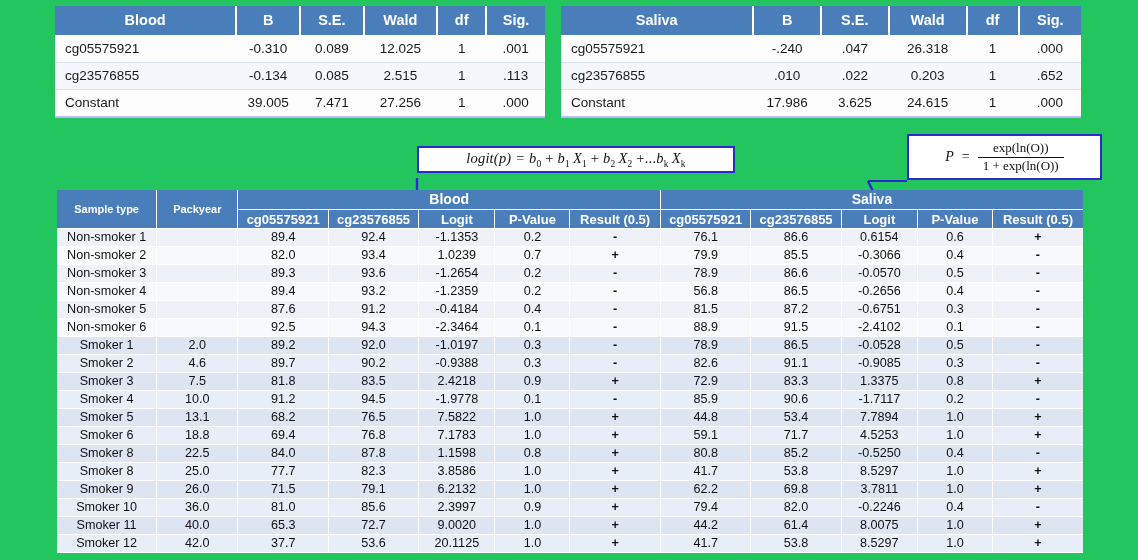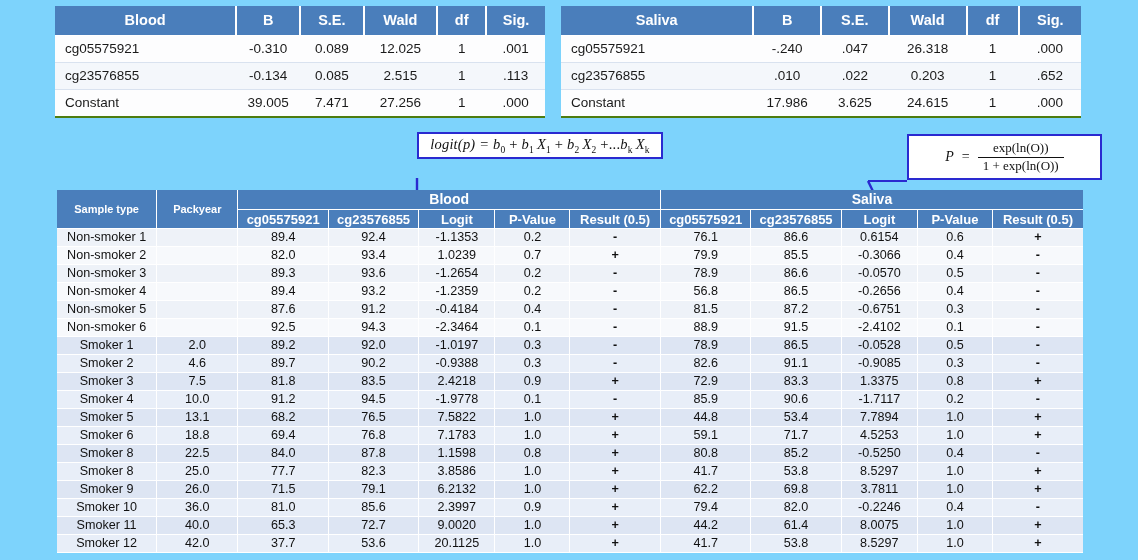--- a/index.html
+++ b/index.html
@@ -7,21 +7,21 @@
     margin: 0; padding: 0;
     width: 1138px; height: 560px;
     background: #ffffff;
     font-family: "Liberation Sans", sans-serif;
     overflow: hidden;
   }
   #page {
     position: relative;
     width: 1138px;
     height: 560px;
-    background: #7dd3fc;
+    background: #22c55e;
   }
 
   
   .top-tables {
     position: absolute;
     left: 55px;
     top: 6px;
     width: 1030px;
     display: flex;
     gap: 16px;
@@ -49,21 +49,21 @@
     font-size: 13.5px;
     color: #1a1a1a;
     padding: 5px 6px 6px 6px;
     text-align: center;
     border-bottom: 1px solid #d9e2ef;
     background: #fdfdfe;
     white-space: nowrap;
   }
   table.sum td.lbl { text-align: left; padding-left: 10px; }
   table.sum tbody tr:nth-child(even) td { background: #f4f7fb; }
-  table.sum tbody tr:last-child td { border-bottom: 2px solid #4d7c0f; }
+  table.sum tbody tr:last-child td { border-bottom: 2px solid #c4b5fd; }
 
   
   .sum .c-name { width: 37%; }
   .sum .c-b    { width: 13%; }
   .sum .c-se   { width: 13%; }
   .sum .c-wald { width: 15%; }
   .sum .c-df   { width: 10%; }
   .sum .c-sig  { width: 12%; }
 
   
@@ -81,22 +81,22 @@
     position: absolute;
     border: 2px solid #2a2ad0;
     background: #ffffff;
     display: flex;
     align-items: center;
     justify-content: center;
     font-family: "Liberation Serif", serif;
     color: #111;
   }
   #formula-logit {
-    left: 417px; top: 132px;
-    width: 246px; height: 27px;
+    left: 417px; top: 146px;
+    width: 318px; height: 27px;
     font-size: 14.5px;
     letter-spacing: 0.2px;
   }
   #formula-logit .sub { font-size: 9.5px; vertical-align: sub; }
   #formula-logit i { font-family: "Liberation Serif", serif; }
 
   #formula-prob {
     left: 907px; top: 134px;
     width: 195px; height: 46px;
     font-size: 14px;

